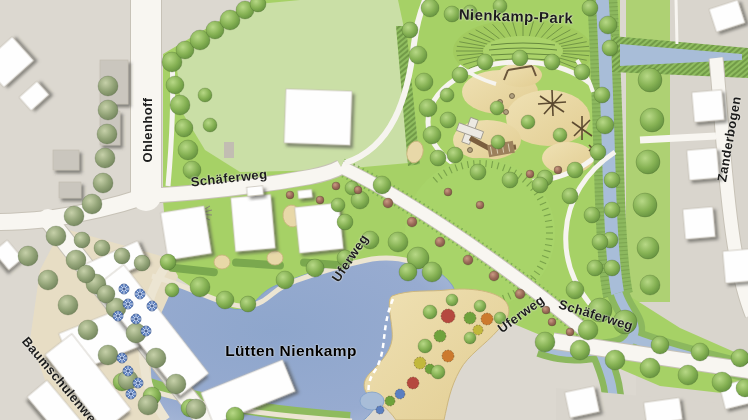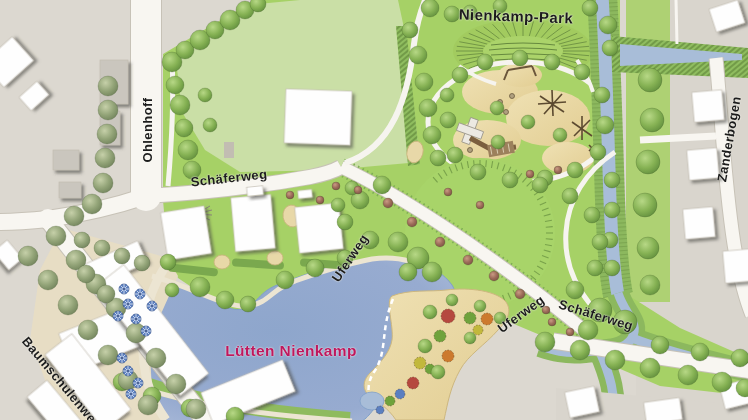--- a/index.html
+++ b/index.html
@@ -534,21 +534,21 @@
         </g>
         <g transform="translate(131,394)">
           <circle cx="0" cy="0" r="5" fill="#5b7fc0" stroke="#37558e" stroke-width="0.7"></circle>
           <path d="M-5,0 H5 M0,-5 V5 M-3.5,-3.5 L3.5,3.5 M-3.5,3.5 L3.5,-3.5" stroke="rgba(255,255,255,.85)" stroke-width="0.8"></path>
           <circle cx="0" cy="0" r="1.1" fill="#26427e"></circle>
         </g>
       </g>
 </svg>
 
 <div class="lbl" style="left:516px;top:16px;font-size:15px;transform:translate(-50%,-50%) rotate(2deg);">Nienkamp-Park</div>
-<div class="lbl" style="left:291px;top:351px;font-size:15.5px;color:#be185d;transform:translate(-50%,-50%);">Lütten Nienkamp</div>
+<div class="lbl" style="left:291px;top:351px;font-size:15.5px;color:#000000;transform:translate(-50%,-50%);">Lütten Nienkamp</div>
 <div class="lbl" style="left:147px;top:130px;font-size:13px;transform:translate(-50%,-50%) rotate(-90deg);">Ohlenhoff</div>
 <div class="lbl" style="left:229px;top:178px;font-size:13px;transform:translate(-50%,-50%) rotate(-6deg);">Schäferweg</div>
 <div class="lbl" style="left:596px;top:315px;font-size:13px;transform:translate(-50%,-50%) rotate(17deg);">Schäferweg</div>
 <div class="lbl" style="left:350px;top:258px;font-size:13px;transform:translate(-50%,-50%) rotate(-56deg);">Uferweg</div>
 <div class="lbl" style="left:521px;top:314px;font-size:13px;transform:translate(-50%,-50%) rotate(-36deg);">Uferweg</div>
 <div class="lbl" style="left:729px;top:139px;font-size:13px;transform:translate(-50%,-50%) rotate(-80deg);">Zanderbogen</div>
 <div class="lbl" style="left:62px;top:383px;font-size:13px;transform:translate(-50%,-50%) rotate(50deg);">Baumschulenweg</div>
 </div>
 
 </body></html>

